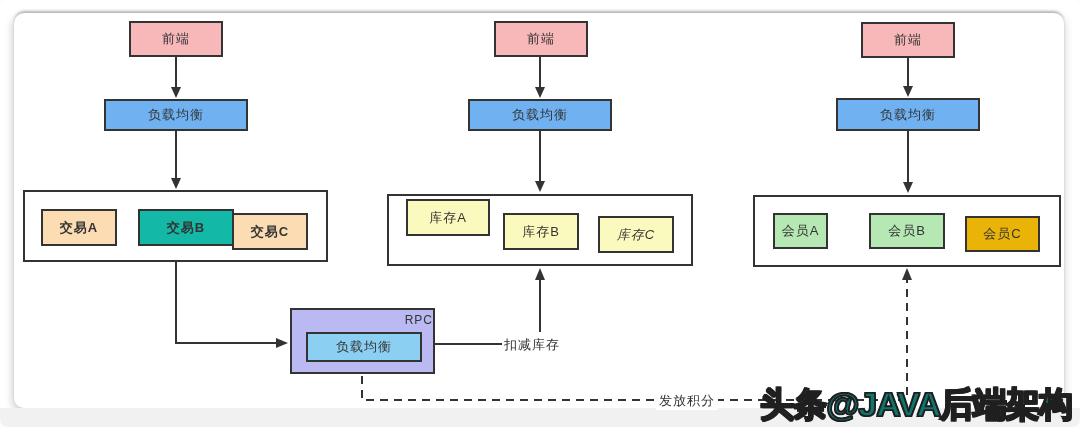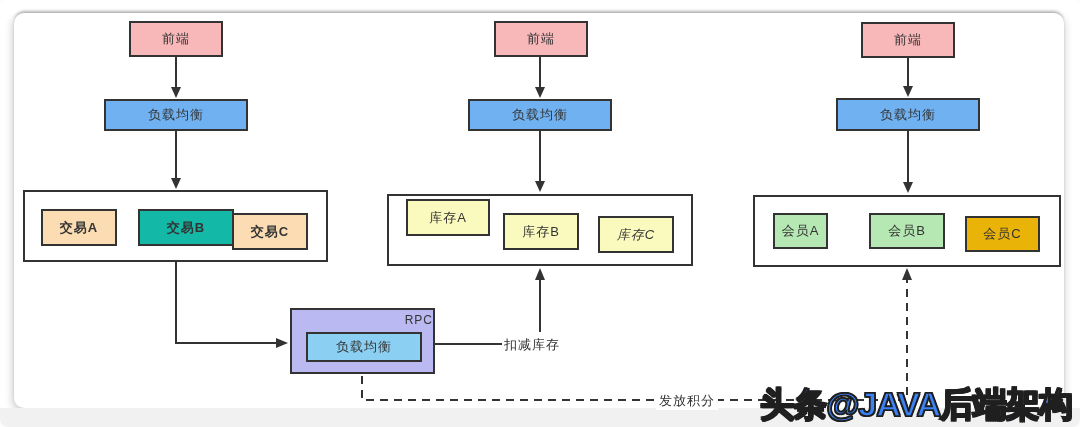--- a/index.html
+++ b/index.html
@@ -25,21 +25,21 @@
   .svc-inventory{background:#fbfabe;}
   .svc-member{background:#b6e8b3;}
   .rpc{background:#bab9f2;justify-content:flex-start;align-items:flex-start;}
   .rpc-title{position:absolute;left:0;right:0;top:3px;text-align:right;font-size:12px;color:#333;letter-spacing:1px;padding-left:40px;}
   .rpc-inner{position:absolute;left:14px;top:22px;width:116px;height:30px;background:#8bd0f3;}
   .wires{position:absolute;left:0;top:0;width:1080px;height:427px;pointer-events:none;}
   .edge-label{position:absolute;font-size:13px;color:#333;letter-spacing:1px;white-space:nowrap;}
   .edge-label.on-dash{background:#ffffff;padding:0 3px;}
   .watermark{
     position:absolute;top:382px;right:8px;white-space:nowrap;
-    font-size:34px;font-weight:bold;letter-spacing:-1px;color:#3b82f6;
+    font-size:34px;font-weight:bold;letter-spacing:-1px;color:#0f766e;
     -webkit-text-stroke:1.5px #1f1f1f;
     text-shadow:-1px -1px 0 #1f1f1f,1px -1px 0 #1f1f1f,-1px 1px 0 #1f1f1f,1px 1px 0 #1f1f1f;
   }
 </style>
 </head>
 <body>
 
 <div class="canvas">
   <div class="panel"></div>
   <div class="gray-strip"></div>

